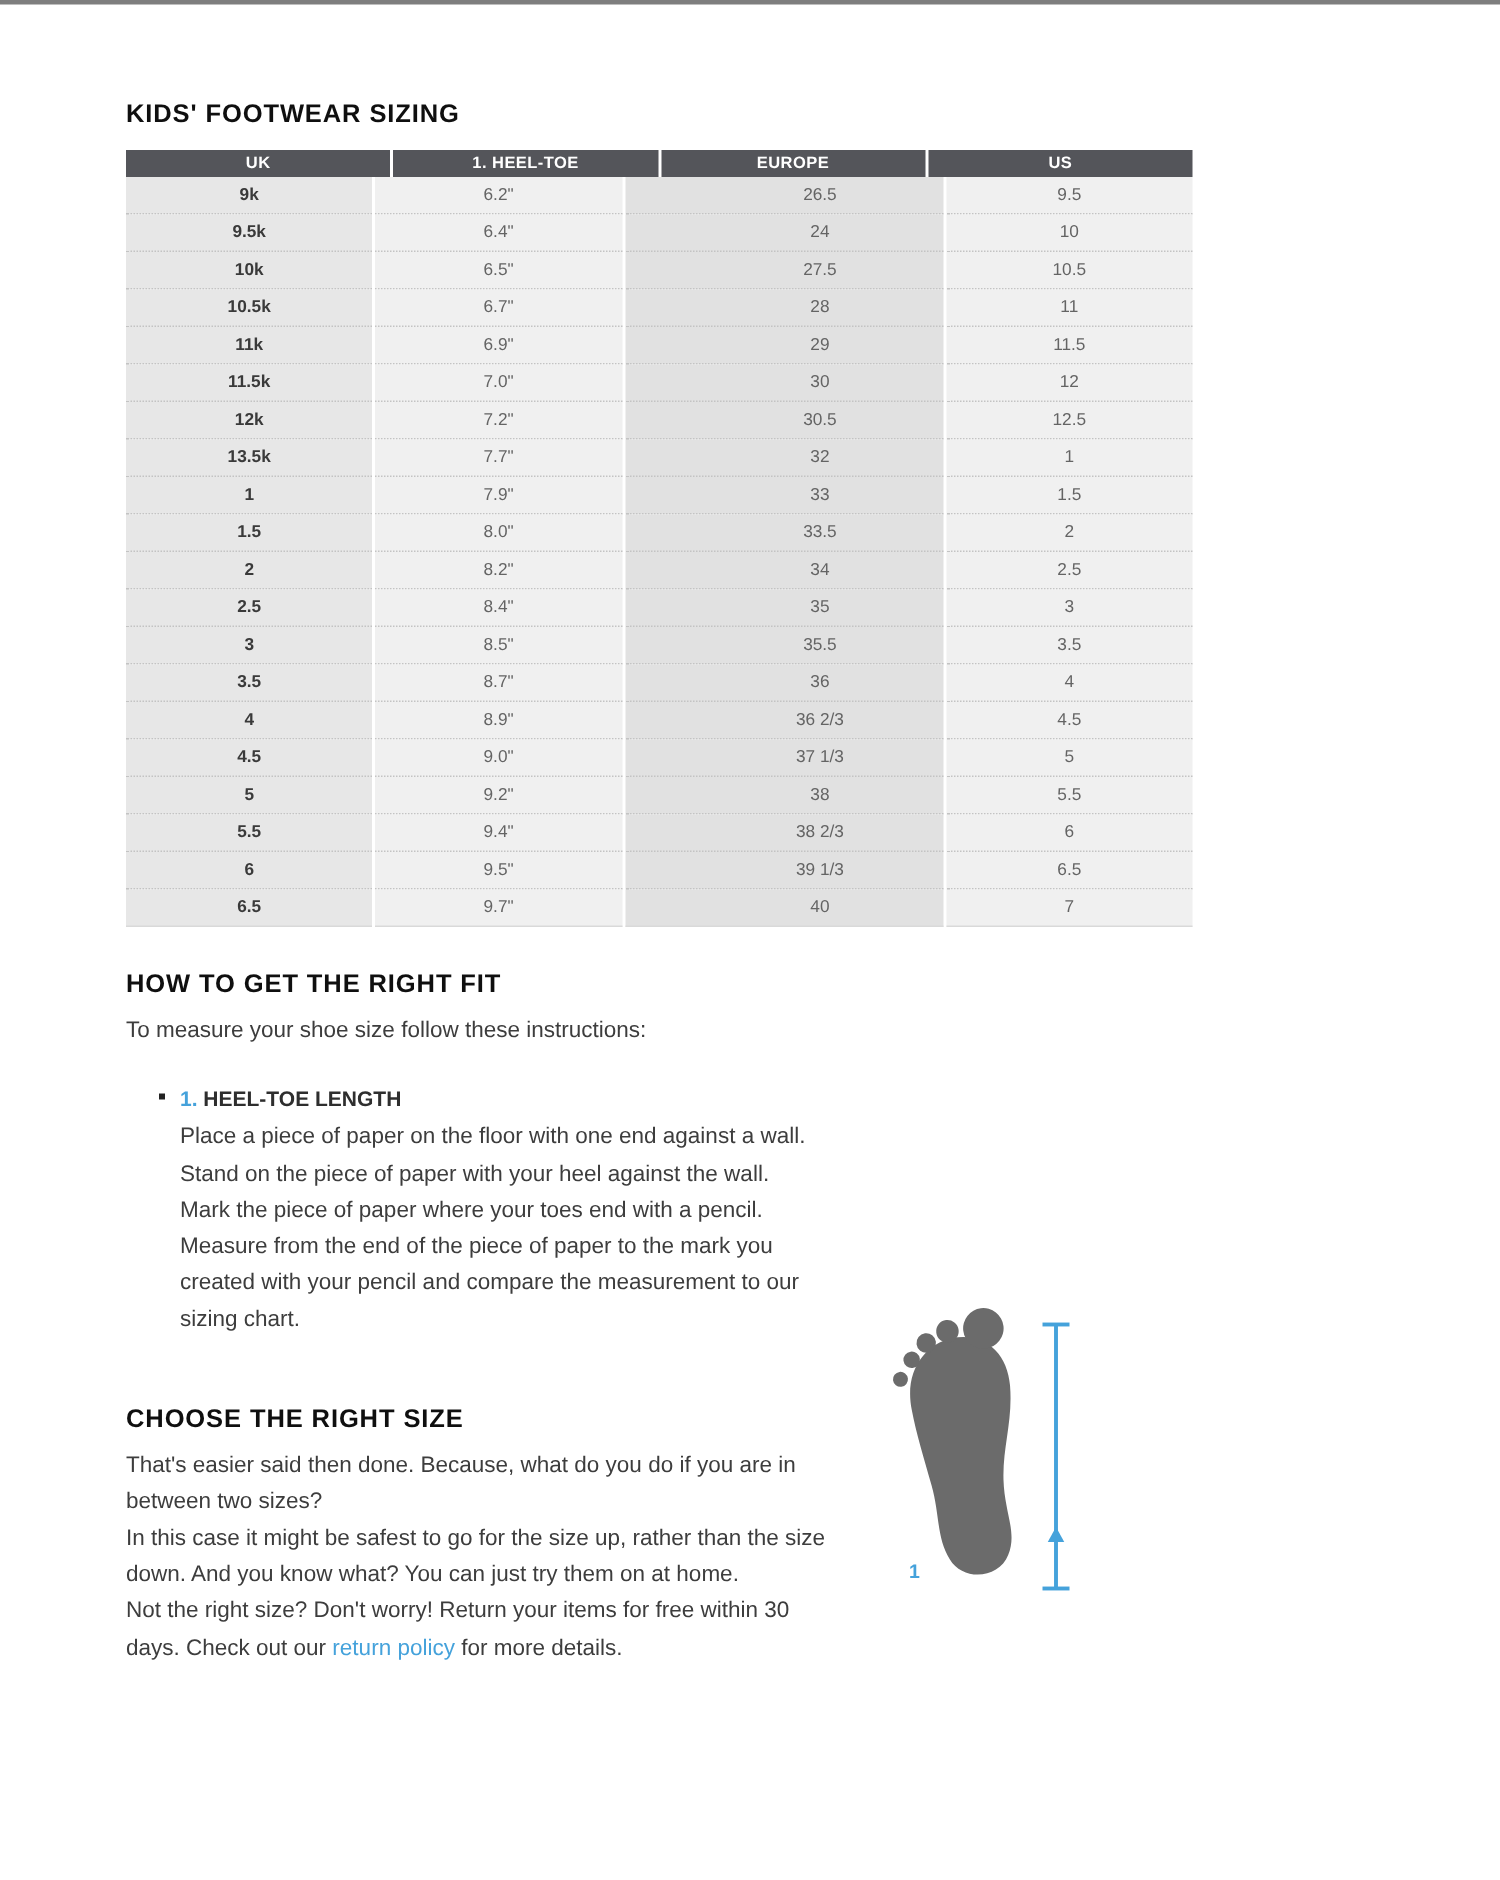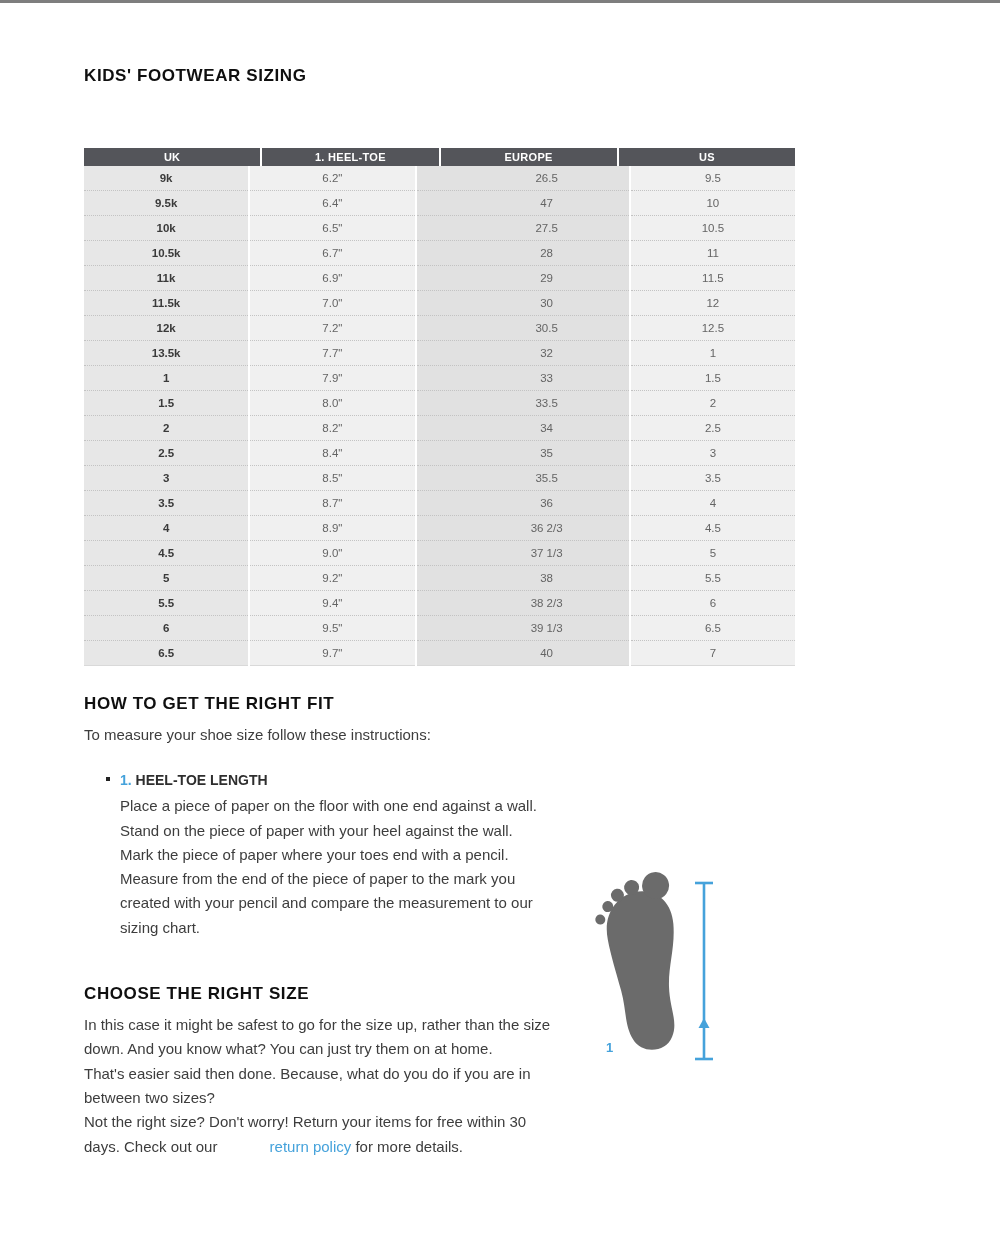--- a/index.html
+++ b/index.html
@@ -26,21 +26,21 @@
     margin-top:63px;
     font-size:17px;font-weight:bold;letter-spacing:.6px;color:#0f0f0f;
   }
 
   
   .size-table{margin-top:14px;width:711px;}
   .t-header,.t-row{display:flex;gap:2px;}
   .t-hcell{
     flex:1 1 0;height:18px;background:var(--header-bg);
     color:#fff;font-size:11px;font-weight:bold;letter-spacing:.3px;
-    display:flex;align-items:center;justify-content:center;margin-top:48px;
+    display:flex;align-items:center;justify-content:center;
   }
   .t-cell{
     flex:1 1 0;height:25px;font-size:11.5px;color:var(--cell-text);
     display:flex;align-items:center;justify-content:center;
     border-bottom:1px dotted #c3c3c3;
   }
   .t-cell.c0{background:var(--col0);font-weight:bold;color:var(--cell-text-strong);}
   .t-cell.c1{background:var(--col1);}
   .t-cell.c2{background:var(--col2);padding-left:48px;}
   .t-cell.c3{background:var(--col3);}
@@ -62,21 +62,21 @@
   .step-item .bullet{
     position:absolute;left:0;top:7px;width:4px;height:4px;background:#222;
   }
   .step-title{font-size:14px;font-weight:bold;color:#2e2e2e;line-height:20px;}
   .step-number{color:var(--accent);}
   .step-body{
     margin-top:4px;font-size:15px;line-height:24.3px;white-space:pre-line;max-width:560px;
   }
 
   .choose-section h2{margin-top:44px;}
-  a.inline-link{color:var(--accent);text-decoration:none;cursor:pointer;margin-left:48px;}
+  a.inline-link{color:var(--accent);text-decoration:none;cursor:pointer;}
 
   
   .foot-figure{position:absolute;left:586px;top:872px;width:140px;height:200px;}
   .foot-figure svg{display:block;}
   .figure-label{
     position:absolute;left:20px;top:168px;
     color:var(--accent);font-size:13px;font-weight:bold;
   }
 </style>
 </head>
@@ -98,21 +98,21 @@
     <div class="t-body" id="table-body">
         <div class="t-row">
           <div class="t-cell c0">9k</div>
           <div class="t-cell c1">6.2"</div>
           <div class="t-cell c2">26.5</div>
           <div class="t-cell c3">9.5</div>
         </div>
         <div class="t-row">
           <div class="t-cell c0">9.5k</div>
           <div class="t-cell c1">6.4"</div>
-          <div class="t-cell c2">47</div>
+          <div class="t-cell c2">24</div>
           <div class="t-cell c3">10</div>
         </div>
         <div class="t-row">
           <div class="t-cell c0">10k</div>
           <div class="t-cell c1">6.5"</div>
           <div class="t-cell c2">27.5</div>
           <div class="t-cell c3">10.5</div>
         </div>
         <div class="t-row">
           <div class="t-cell c0">10.5k</div>
@@ -235,24 +235,24 @@
 Mark the piece of paper where your toes end with a pencil.
 Measure from the end of the piece of paper to the mark you
 created with your pencil and compare the measurement to our
 sizing chart.</div>
       </li>
     </ul>
   </div>
 
   <div class="choose-section">
     <h2 class="section-heading">CHOOSE THE RIGHT SIZE</h2>
+    <div class="para">That's easier said then done. Because, what do you do if you are in
+between two sizes?</div>
     <div class="para">In this case it might be safest to go for the size up, rather than the size
 down. And you know what? You can just try them on at home.</div>
-    <div class="para">That's easier said then done. Because, what do you do if you are in
-between two sizes?</div>
     <div class="para"><span>Not the right size? Don't worry! Return your items for free within 30
 days. Check out our </span><a class="inline-link">return policy</a><span> for more details.</span></div>
   </div>
 
 </div>
 
 <div class="foot-figure">
   <svg width="140" height="200" viewBox="0 0 140 200">
 
     <g fill="var(--foot)" transform="rotate(-7 55 100)">

